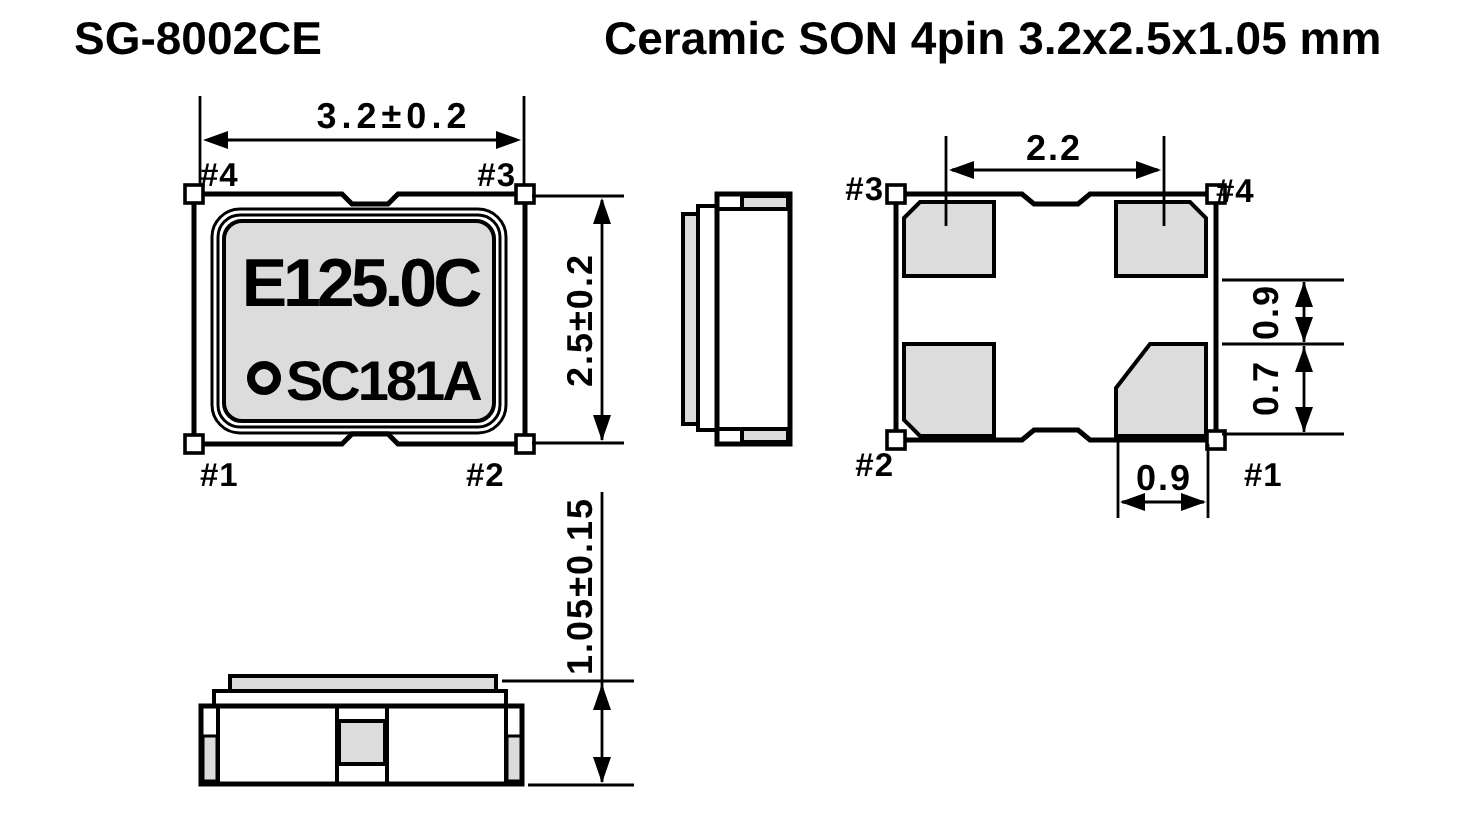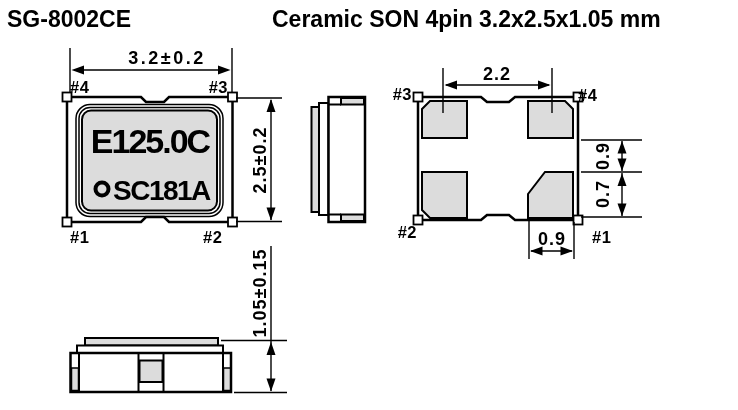--- a/index.html
+++ b/index.html
@@ -1,16 +1,16 @@
 <!DOCTYPE html>
 <html><head>
 <meta charset="utf-8">
 <style>
   html,body{margin:0;padding:0;background:#ffffff;}
-  .canvas{position:relative;width:686px;height:410px;background:#ffffff;overflow:hidden;}
+  .canvas{position:relative;width:686px;height:410px;background:#ffffff;overflow:hidden;margin-left:30px;}
   svg text{font-family:"Liberation Sans","DejaVu Sans",sans-serif;font-weight:bold;fill:#000;}
   .t-title{font-size:23px;}
   .t-dim{font-size:18px;letter-spacing:1px;}
   .t-dim-wide{letter-spacing:2.5px;}
   .t-pin{font-size:16.5px;letter-spacing:.5px;}
   .t-mark1{font-size:34px;letter-spacing:-2px;}
   .t-mark2{font-size:28px;letter-spacing:-1.5px;}
   .ln{stroke:#000;stroke-width:1.4;fill:none;}
   .body-ln{stroke:#000;stroke-width:2.5;fill:#fff;}
   .mid-ln{stroke:#000;stroke-width:2;fill:none;}

